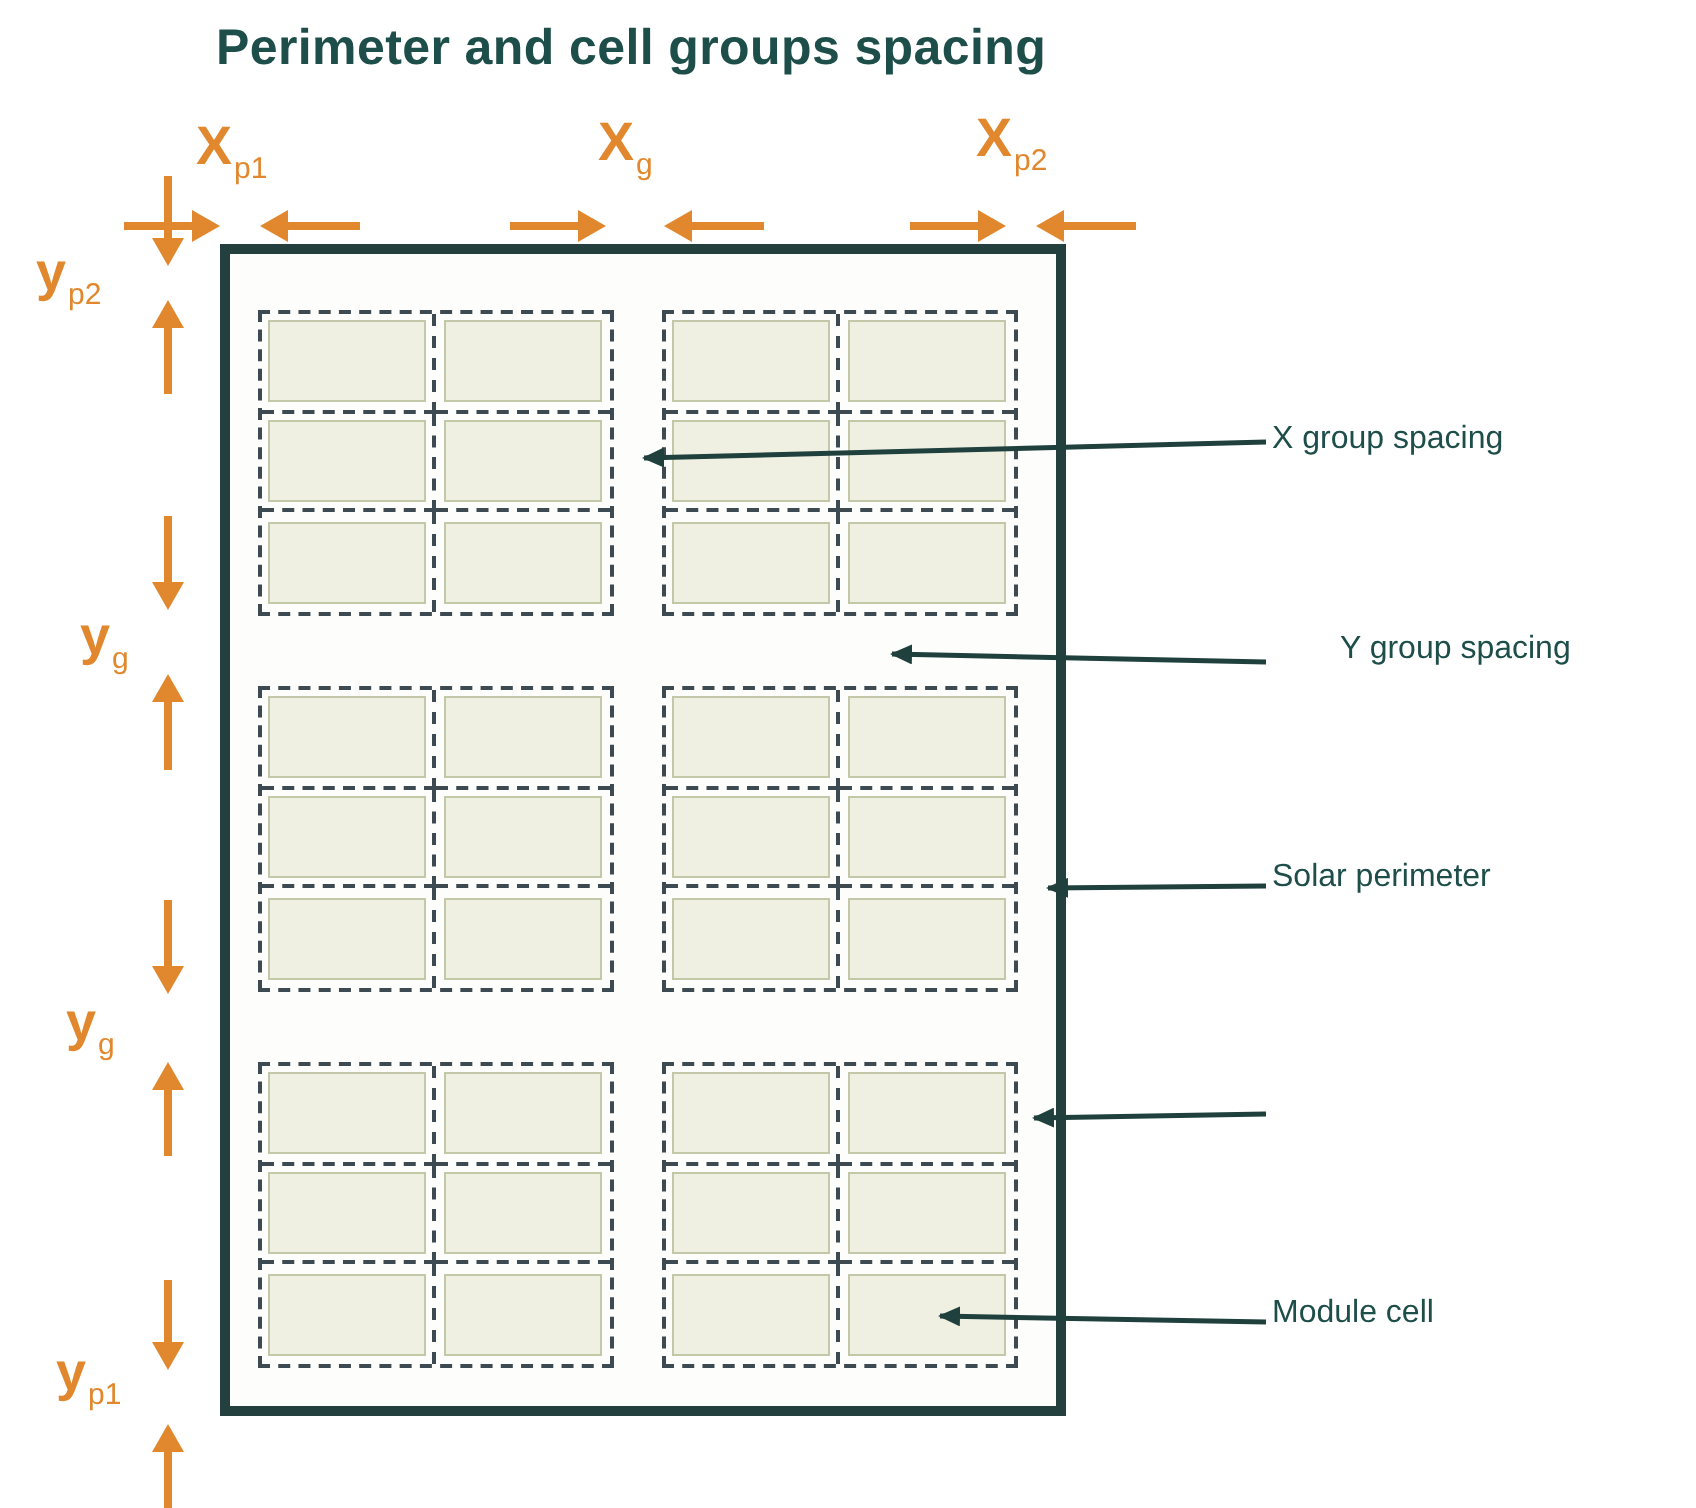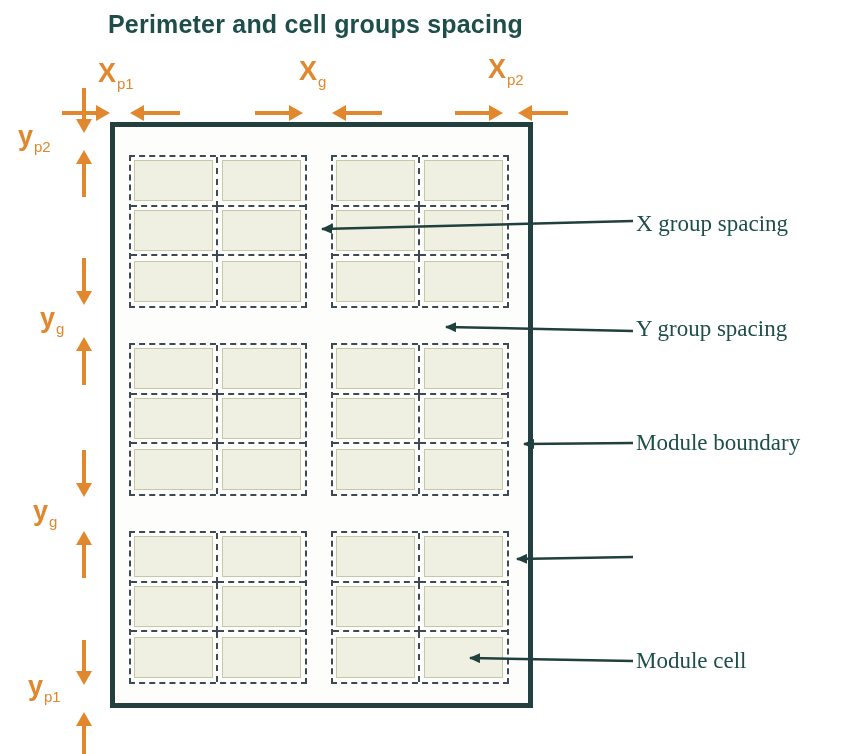--- a/index.html
+++ b/index.html
@@ -73,21 +73,21 @@
     font-size:27px; font-weight:bold; white-space:nowrap; line-height:1;
   }
   .dim-label .sub { font-size:15px; position:relative; top:7px; margin-left:1px; font-weight:normal; }
 
   
   .callout-svg { position:absolute; left:0; top:0; width:848px; height:754px; pointer-events:none; }
   .callout-svg line { stroke:var(--callout-arrow,#1f403c); stroke-width:2.5; }
   .callout-svg marker path { fill:var(--callout-arrow,#1f403c); }
   .callout-label {
     position:absolute; color:var(--teal-text,#1e4e4a);
-    font-size:23px; white-space:nowrap;font-family:Liberation Serif, serif;
+    font-size:16px; white-space:nowrap;
   }
 </style>
 </head>
 <body>
 
 <div class="canvas">
 
   <div class="title">Perimeter and cell groups spacing</div>
 
   <div class="module">
@@ -260,17 +260,17 @@
       </marker>
     </defs>
     <line x1="633" y1="221" x2="322" y2="229" marker-end="url(#ah)"></line>
     <line x1="633" y1="331" x2="446" y2="327" marker-end="url(#ah)"></line>
     <line x1="633" y1="443" x2="524" y2="444" marker-end="url(#ah)"></line>
     <line x1="633" y1="557" x2="517" y2="559" marker-end="url(#ah)"></line>
     <line x1="633" y1="661" x2="470" y2="658" marker-end="url(#ah)"></line>
   </svg>
 
   <div class="callout-label" style="left:636px;top:211px">X group spacing</div>
-  <div class="callout-label" style="left:636px;top:316px">Y group spacing</div>
-  <div class="callout-label" style="left:636px;top:430px">Module boundary</div>
+  <div class="callout-label" style="left:670px;top:316px">Y group spacing</div>
+  <div class="callout-label" style="left:636px;top:430px">Solar perimeter</div>
   <div class="callout-label" style="left:636px;top:648px">Module cell</div>
 
 </div>
 
 </body></html>

